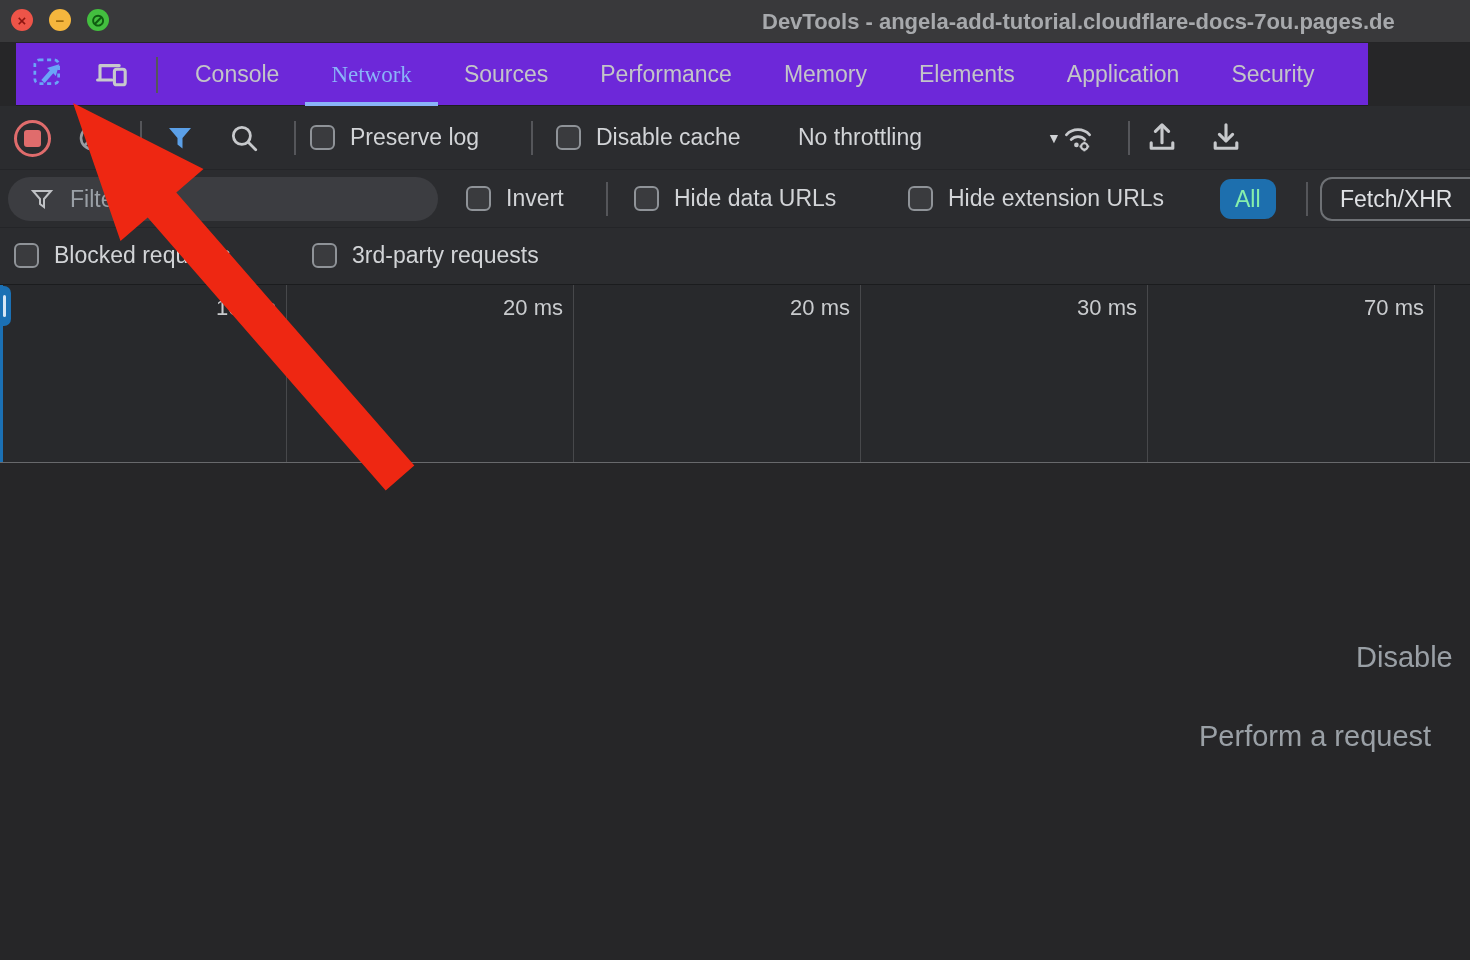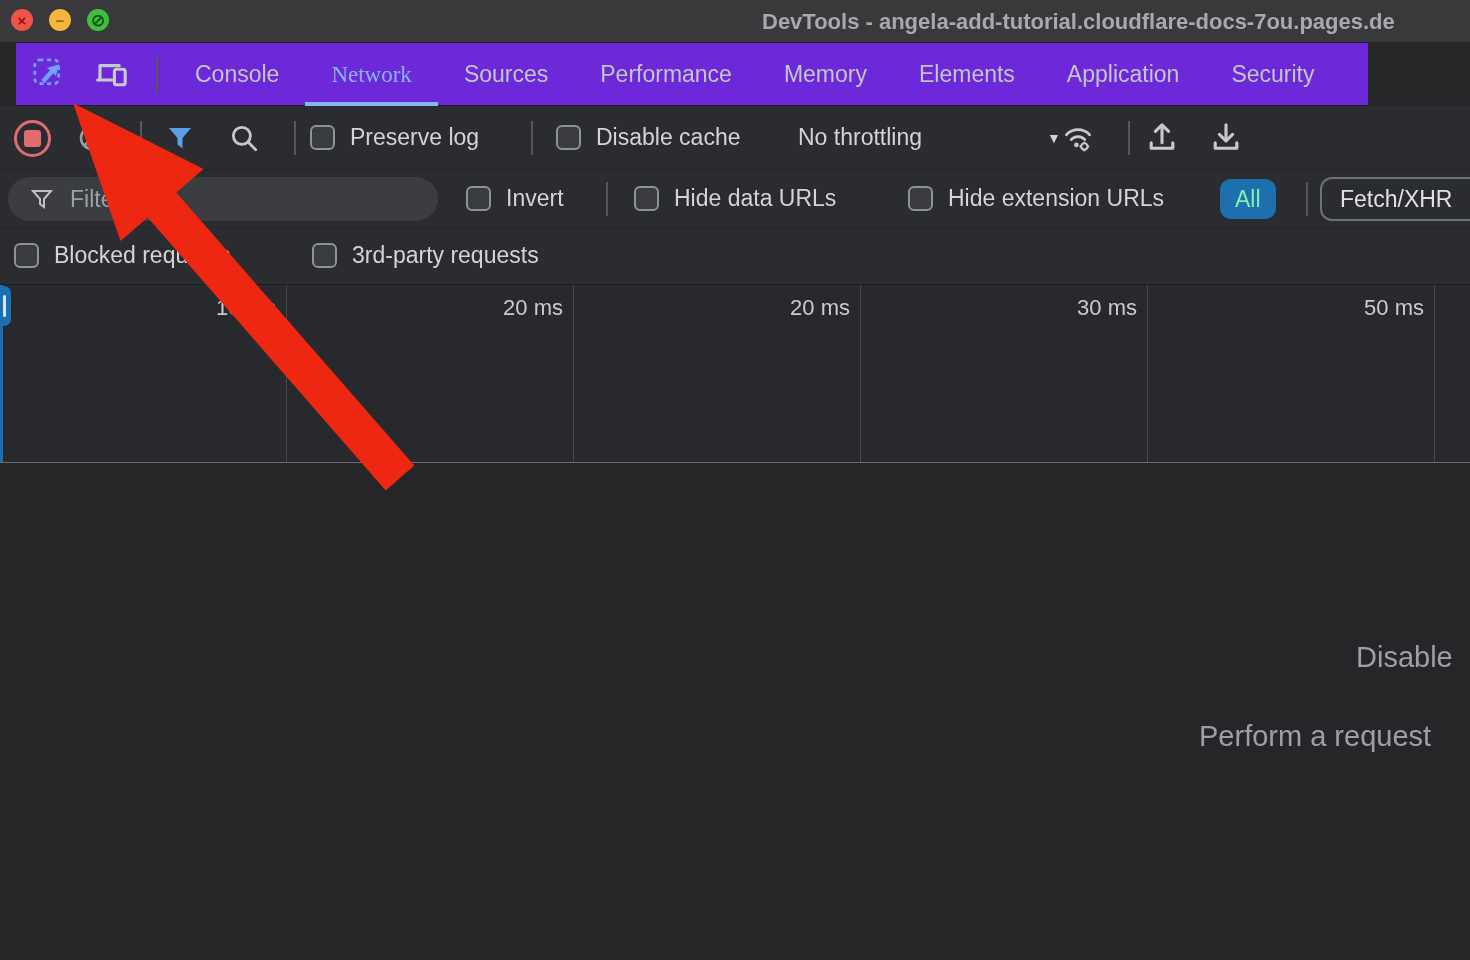--- a/index.html
+++ b/index.html
@@ -269,21 +269,21 @@
       <span class="box"></span>
       <span class="lbl">3rd-party requests</span>
     </label>
   </div>
 
   <div class="overview">
     <div class="ov-cell">10 ms</div>
     <div class="ov-cell">20 ms</div>
     <div class="ov-cell">20 ms</div>
     <div class="ov-cell">30 ms</div>
-    <div class="ov-cell">50 ms</div>
+    <div class="ov-cell">70 ms</div>
   </div>
   <div class="ov-edge"></div>
   <div class="ov-handle"></div>
 
   <div class="empty-line1">Disable</div>
   <div class="empty-line2">Perform a request</div>
 
   <svg class="arrow-overlay" viewBox="0 0 1470 960">
     <polygon fill="#ee2712" points="73,103 203.5,169 176.3,192.5 414.3,465.5 385.7,490.5 147.7,217.5 120.5,241"></polygon>
   </svg>

